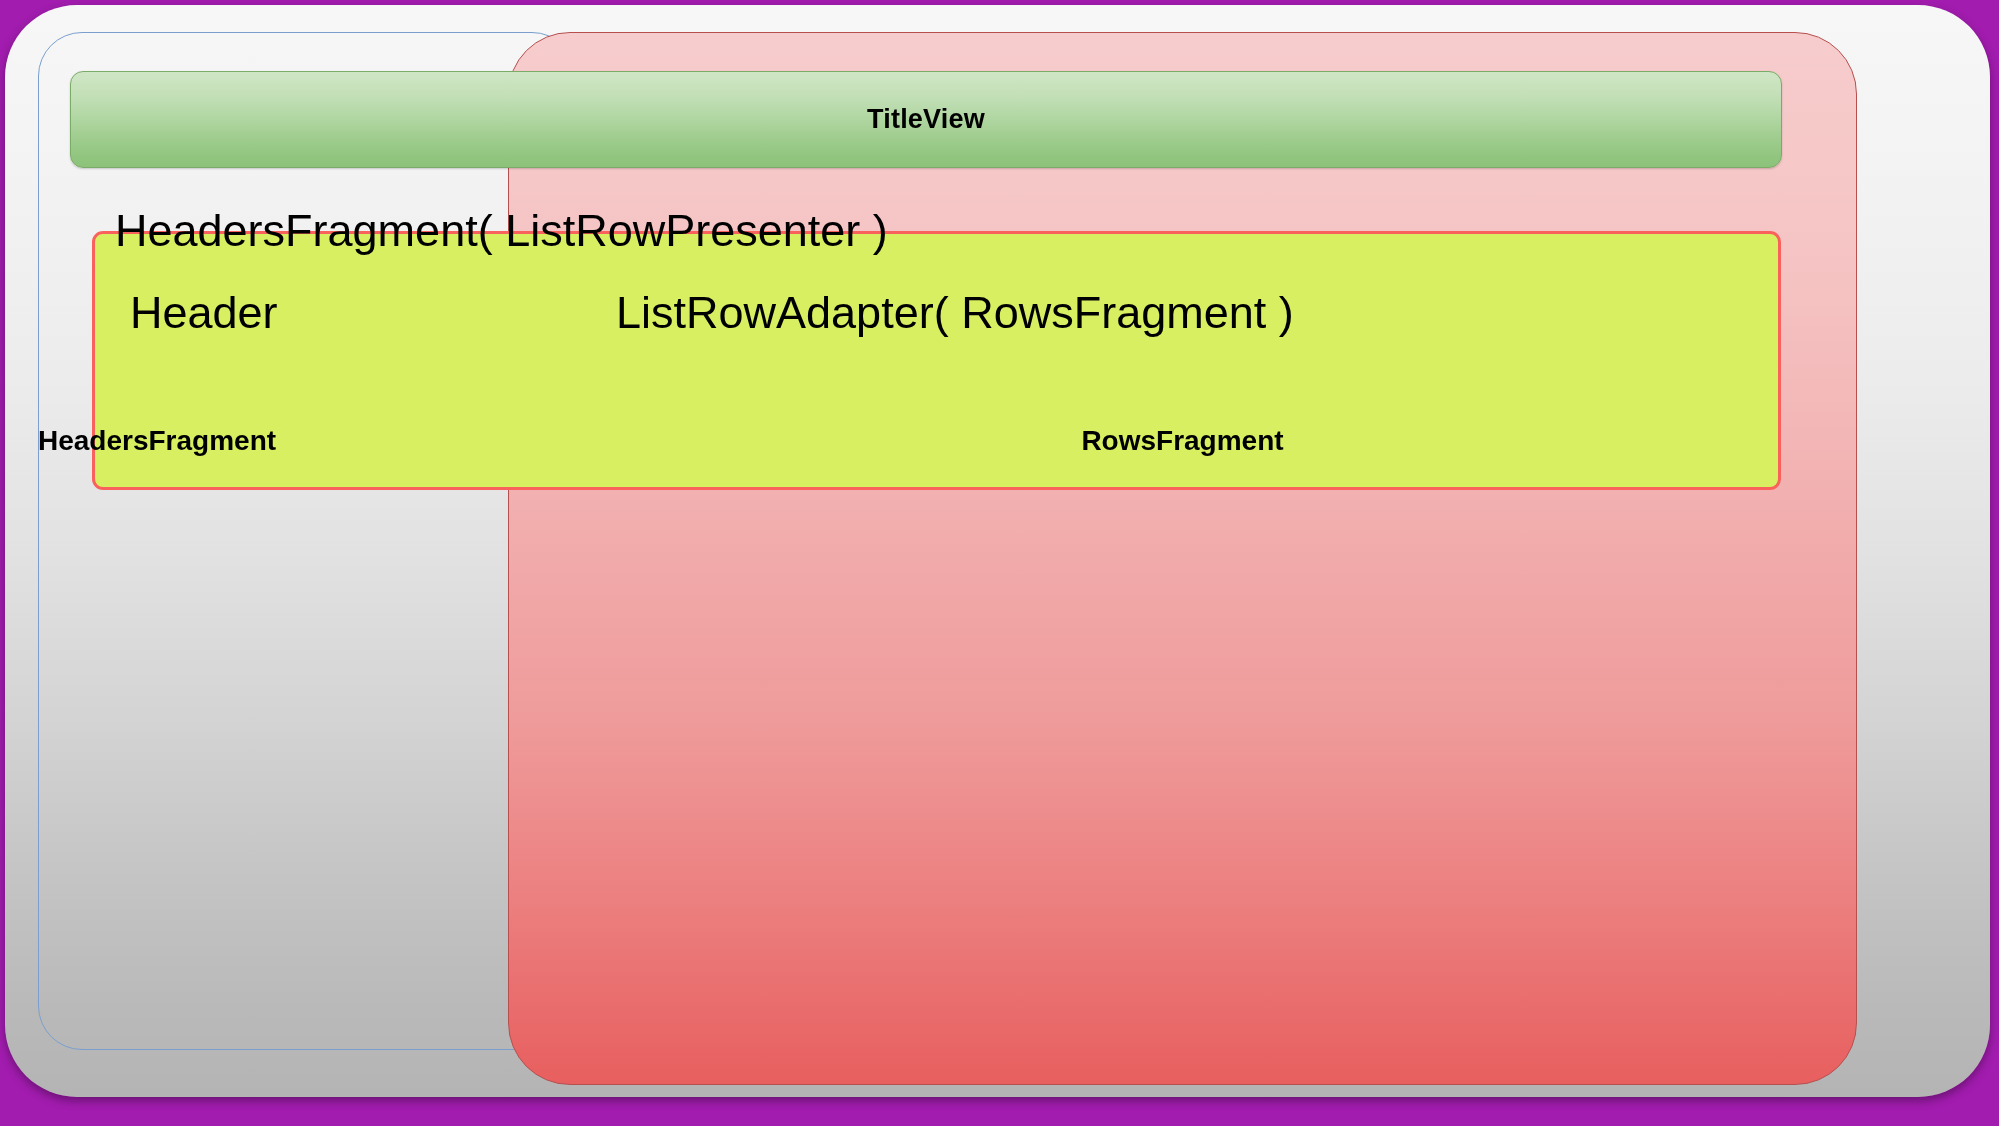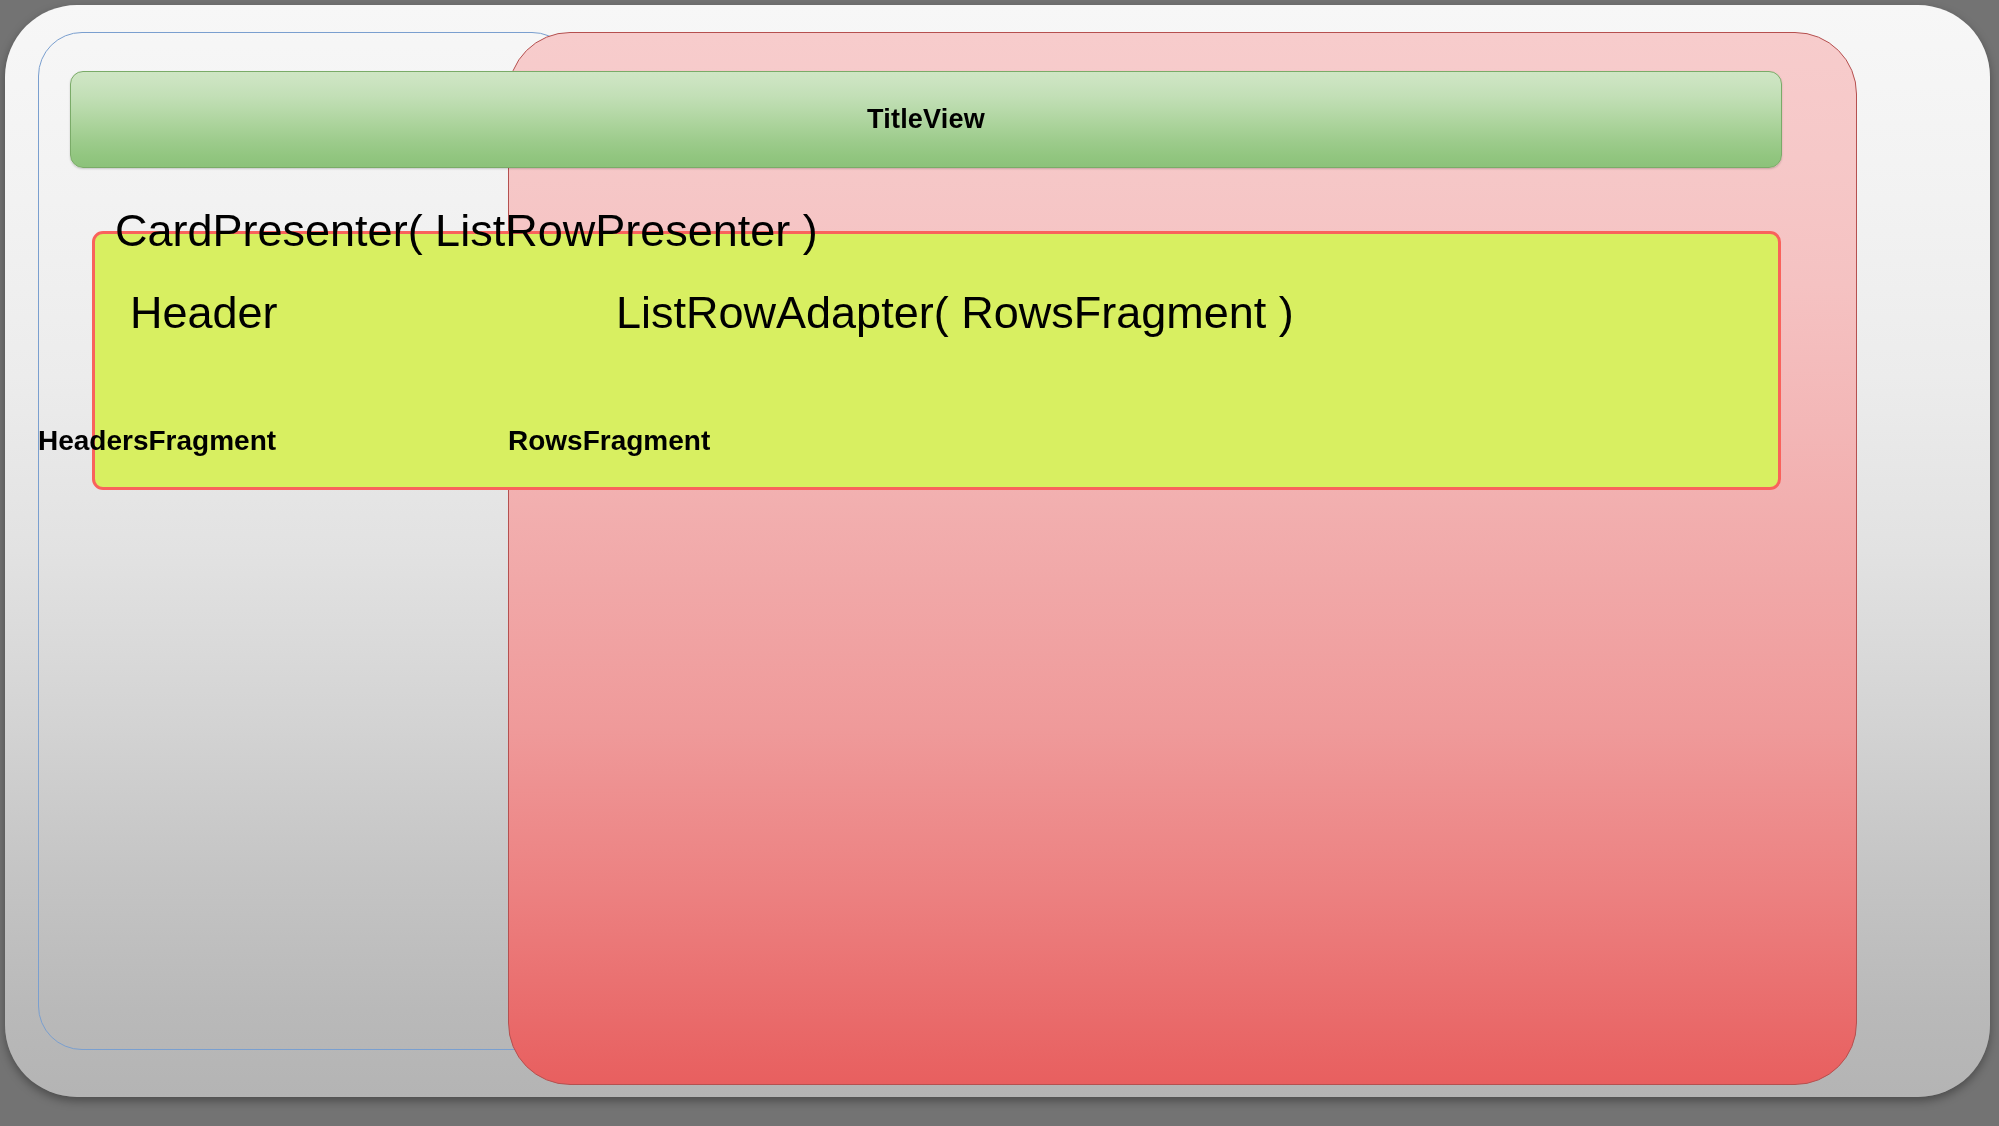--- a/index.html
+++ b/index.html
@@ -11,21 +11,21 @@
     width: 1999px;
     height: 1126px;
     overflow: hidden;
     font-family: "Liberation Sans", sans-serif;
   }
 
   #stage {
     position: relative;
     width: 1999px;
     height: 1126px;
-    background: #737373;
+    background: #a21caf;
   }
 
   
   .outer-frame {
     position: absolute;
     left: 5px;
     top: 5px;
     width: 1985px;
     height: 1092px;
     border-radius: 72px;
@@ -170,21 +170,21 @@
     font-size: 28px;
     font-weight: bold;
     color: #000000;
     z-index: 6;
   }
   .rows-caption {
     position: absolute;
     left: 508px;
     top: 425px;
     width: 1349px;
-    text-align: left;
+    text-align: center;
     font-size: 28px;
     font-weight: bold;
     color: #000000;
     z-index: 6;
   }
 </style>
 </head>
 <body>
 
 <div id="stage">
@@ -194,21 +194,21 @@
   <div class="headers-fragment"></div>
 
   <div class="rows-fragment"></div>
 
   <div class="title-view">
     <span class="title-view-label">TitleView</span>
   </div>
 
   <div class="row-box"></div>
 
-  <div class="lra-listrow-label">CardPresenter( ListRowPresenter )</div>
+  <div class="lra-listrow-label">HeadersFragment( ListRowPresenter )</div>
 
   <div class="header-label">Header</div>
 
   <div class="lra-card-label">ListRowAdapter( RowsFragment )</div>
 
   <div class="headers-caption">HeadersFragment</div>
 
   <div class="rows-caption">RowsFragment</div>
 
 </div>

